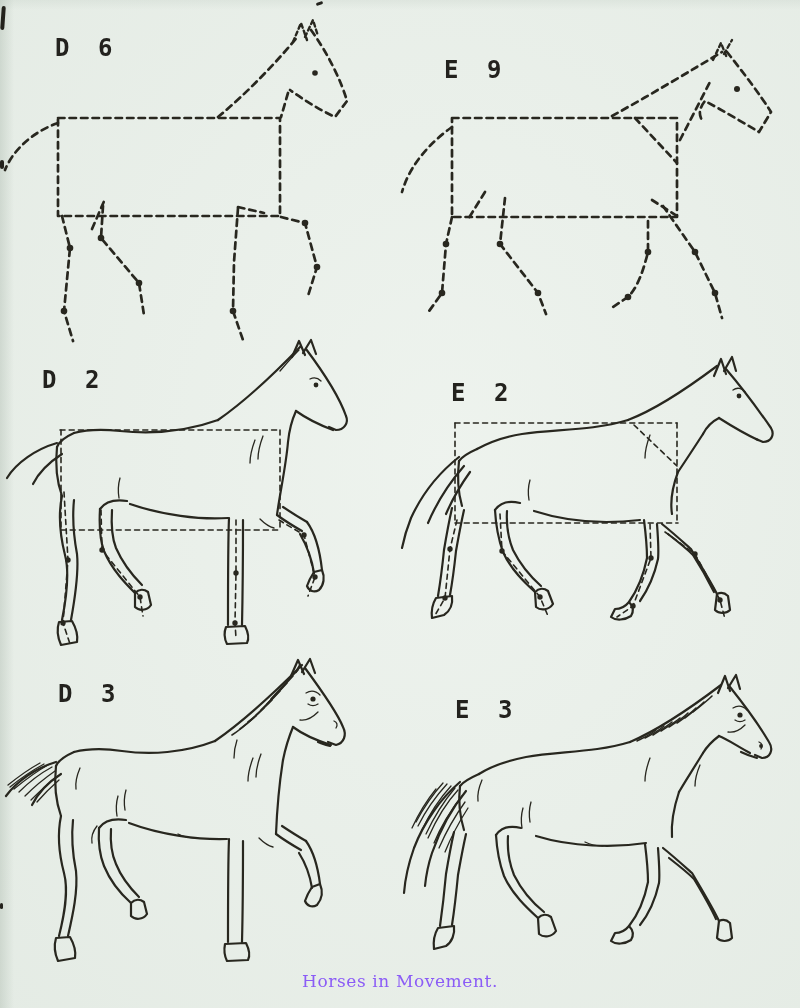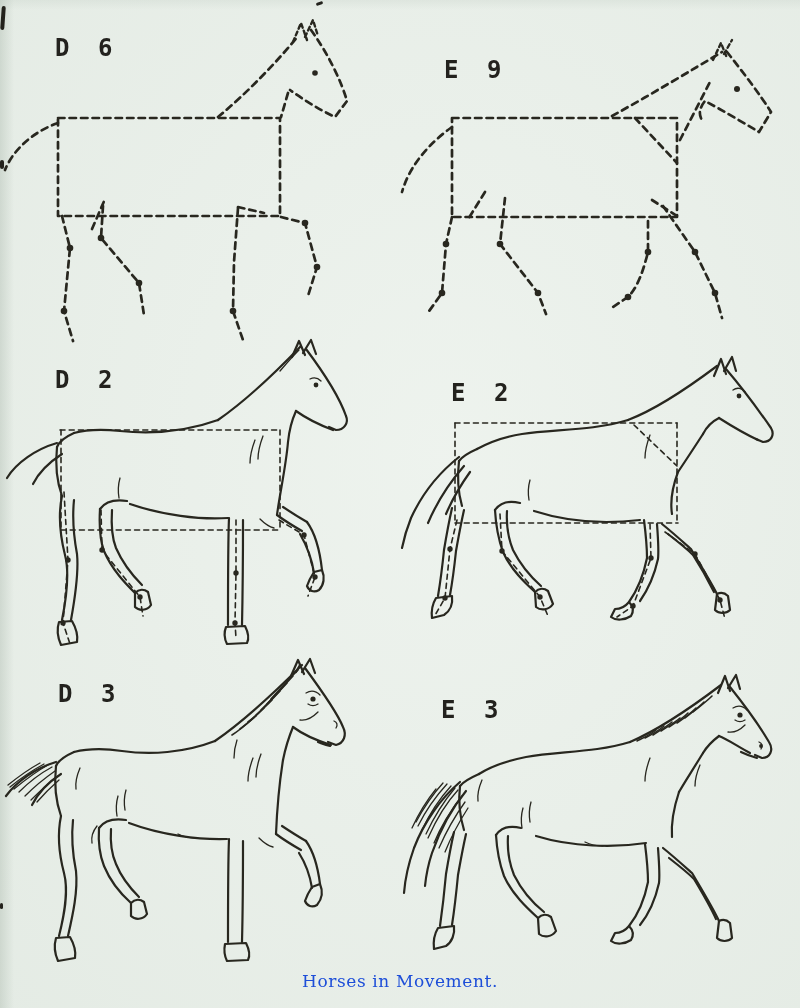--- a/index.html
+++ b/index.html
@@ -27,21 +27,21 @@
   .w12{stroke-width:1.3}
   .w15{stroke-width:1.6}
   .w22{stroke-width:2.2}
   .dashA{stroke-width:2.7; stroke-dasharray:6.5 5;}
   .dashS{stroke-width:2.4; stroke-dasharray:4 3.2;}
   .dashB{stroke-width:1.6; stroke-dasharray:5 4.2;}
   .dot{fill:#28271f; stroke:none;}
   #caption{
     position:absolute; left:0; top:971px; width:800px; text-align:center;
     font-family:"DejaVu Serif","Liberation Serif",serif;
-    font-size:17px; color:#1d4ed8; letter-spacing:.6px;
+    font-size:17px; color:#8b5cf6; letter-spacing:.6px;
   }
   .artifact{position:absolute; background:#23221c; border-radius:2px;}
 </style>
 </head>
 <body>
 
 <div id="page">
 
   <figure class="panel" style="left:0;top:0;width:400px;height:345px">
     <div class="plabel" style="left:55px;top:36px">D 6</div>
@@ -105,21 +105,21 @@
           <circle cx="138" cy="293" r="3.3"></circle>
         <circle cx="248" cy="252" r="3.3"></circle>
           <circle cx="228" cy="297" r="3.3"></circle>
         <circle cx="295" cy="252" r="3.3"></circle>
           <circle cx="315" cy="293" r="3.3"></circle>
       </g>
     </svg>
   </figure>
 
   <figure class="panel" style="left:0;top:330px;width:400px;height:330px">
-    <div class="plabel" style="left:55px;top:38px">D 2</div>
+    <div class="plabel" style="left:42px;top:38px">D 2</div>
     <svg width="400" height="330" viewBox="0 0 400 330">
       <g class="s dashB">
         <path d="M60 100H280"></path>
           <path d="M61 100V200"></path>
           <path d="M61 200H280"></path>
           <path d="M280 100V200"></path>
         <path d="M64 162 68 230 63 293 70 314"></path>
         <path d="M101 180 102 220 140 267 143 286"></path>
         <path d="M236 190 236 243 235 293 236 308"></path>
         <path d="M279 190C290 197 298 201 304 205L315 247 308 266"></path>
@@ -306,21 +306,21 @@
         <path d="M178 184C184 187 190 188 196 188"></path>
         <path d="M80 118C77 125 75 132 76 139"></path>
       </g>
       <g class="dot">
         <circle cx="313" cy="49" r="2.6"></circle>
       </g>
     </svg>
   </figure>
 
   <figure class="panel" style="left:400px;top:650px;width:400px;height:358px">
-    <div class="plabel" style="left:41px;top:48px">E 3</div>
+    <div class="plabel" style="left:55px;top:48px">E 3</div>
     <svg width="400" height="358" viewBox="0 0 400 358">
       <g class="s w22">
         <path d="M318 43 325 26 330 41"></path>
           <path d="M328 38 336 25 340 39"></path>
         <path d="M330 37C346 57 362 80 369 92C374 100 370 108 362 108L355 105"></path>
         <path d="M357 108C350 106 345 104 341 102"></path>
         <path d="M350 103C337 96 327 89 319 86"></path>
         <path d="M319 86C311 92 306 98 303 103"></path>
         <path d="M321 35C292 57 258 80 230 92"></path>
         <path d="M230 92C194 103 158 101 126 107C106 111 90 117 79 124"></path>

